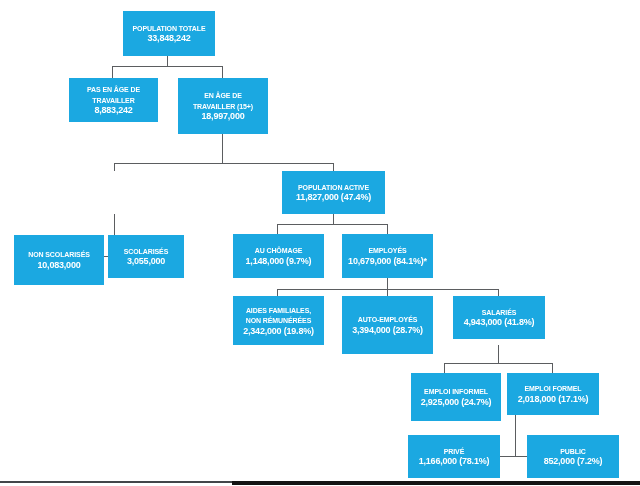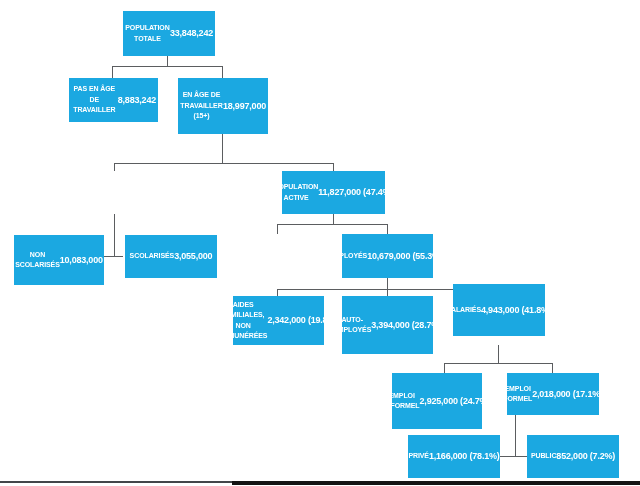--- a/index.html
+++ b/index.html
@@ -9,21 +9,21 @@
     height: 486px;
     background: #ffffff;
     overflow: hidden;
     font-family: "Liberation Sans", sans-serif;
   }
   .node {
     position: absolute;
     background: var(--box-color, #1BA8E1);
     color: var(--text-color, #ffffff);
     display: flex;
-    flex-direction: row;
+    flex-direction: column;
     align-items: center;
     justify-content: center;
     text-align: center;
     box-sizing: border-box;
     padding: 3px 2px;
   }
   .node .label {
     font-size: 7px;
     font-weight: bold;
     letter-spacing: -0.1px;
@@ -102,48 +102,52 @@
   <div class="node" style="left:282px;top:171px;width:103px;height:43px">
     <div class="label">POPULATION ACTIVE</div>
     <div class="value">11,827,000 (47.4%)</div>
   </div>
 
   <div class="node" style="left:14px;top:235px;width:90px;height:50px">
     <div class="label">NON SCOLARISÉS</div>
     <div class="value">10,083,000</div>
   </div>
 
-  <div class="node" style="left:125px;top:235px;width:92px;height:43px">
+  <div class="node" style="left:108px;top:235px;width:76px;height:43px">
     <div class="label">SCOLARISÉS</div>
     <div class="value">3,055,000</div>
   </div>
 
+  <div class="node" style="left:233px;top:234px;width:91px;height:44px">
+    <div class="label">AU CHÔMAGE</div>
+    <div class="value">1,148,000 (9.7%)</div>
+  </div>
 
   <div class="node" style="left:342px;top:234px;width:91px;height:44px">
     <div class="label">EMPLOYÉS</div>
-    <div class="value">10,679,000 (55.3%)*</div>
+    <div class="value">10,679,000 (84.1%)*</div>
   </div>
 
   <div class="node" style="left:233px;top:296px;width:91px;height:49px">
     <div class="label">AIDES FAMILIALES,
 NON RÉMUNÉRÉES</div>
     <div class="value">2,342,000 (19.8%)</div>
   </div>
 
   <div class="node" style="left:342px;top:296px;width:91px;height:58px">
     <div class="label">AUTO-EMPLOYÉS</div>
     <div class="value">3,394,000 (28.7%)</div>
   </div>
 
-  <div class="node" style="left:453px;top:284px;width:92px;height:52px">
+  <div class="node" style="left:453px;top:296px;width:92px;height:43px">
     <div class="label">SALARIÉS</div>
     <div class="value">4,943,000 (41.8%)</div>
   </div>
 
-  <div class="node" style="left:392px;top:373px;width:90px;height:56px">
+  <div class="node" style="left:411px;top:373px;width:90px;height:48px">
     <div class="label">EMPLOI INFORMEL</div>
     <div class="value">2,925,000 (24.7%)</div>
   </div>
 
   <div class="node" style="left:507px;top:373px;width:92px;height:42px">
     <div class="label">EMPLOI FORMEL</div>
     <div class="value">2,018,000 (17.1%)</div>
   </div>
 
   <div class="node" style="left:408px;top:435px;width:92px;height:43px">

